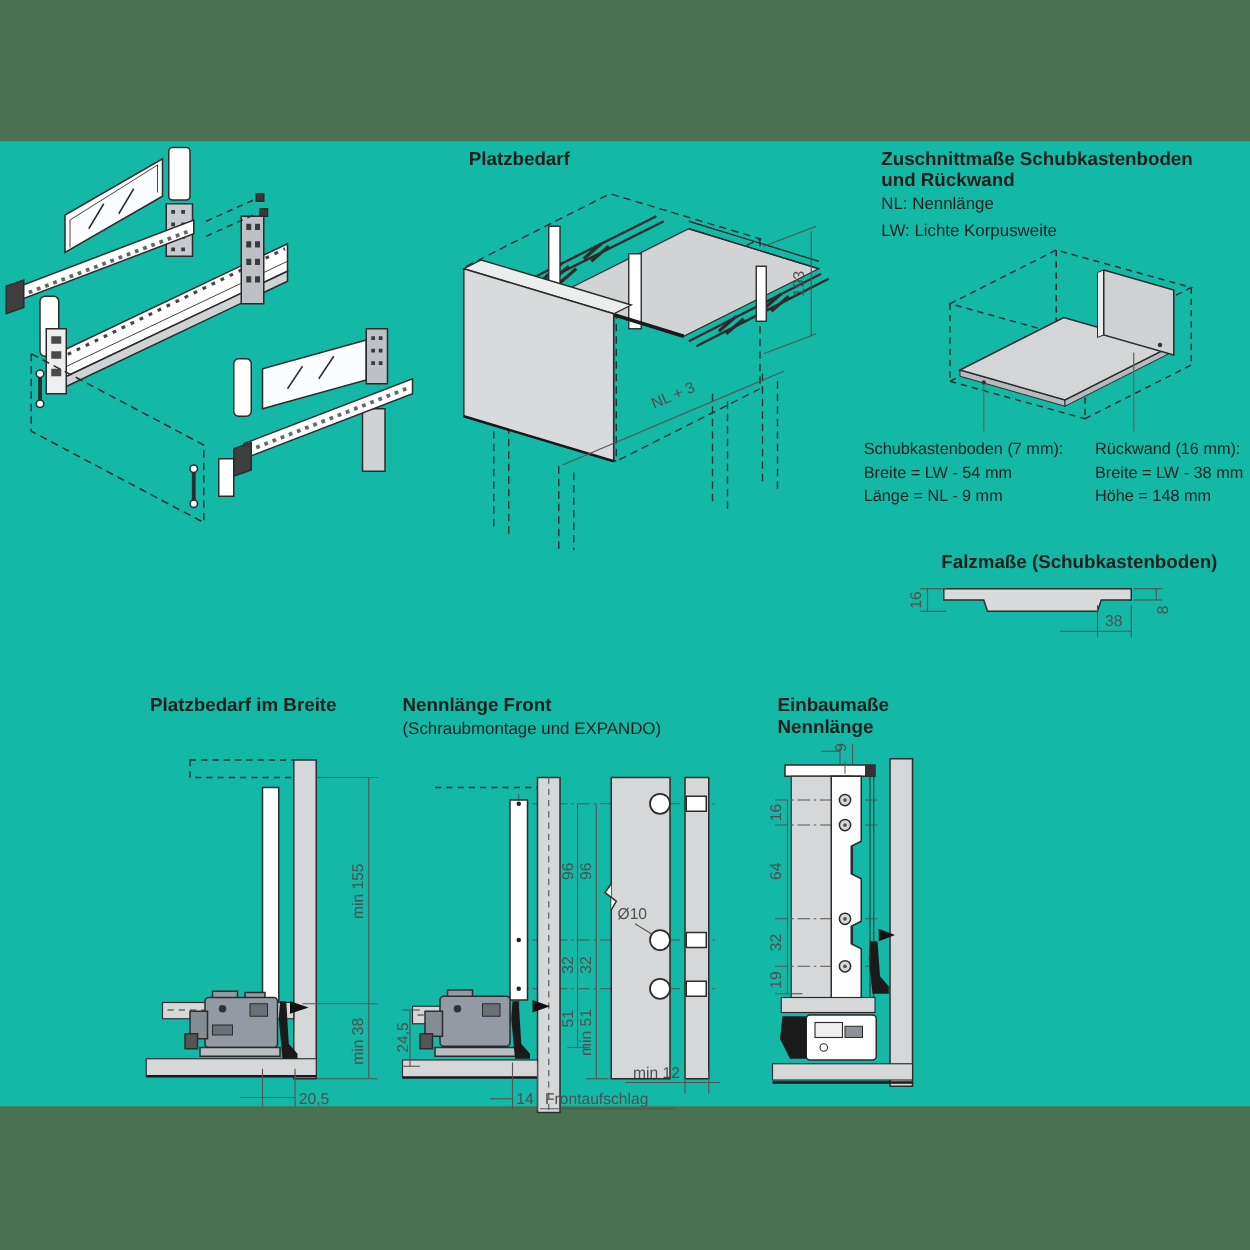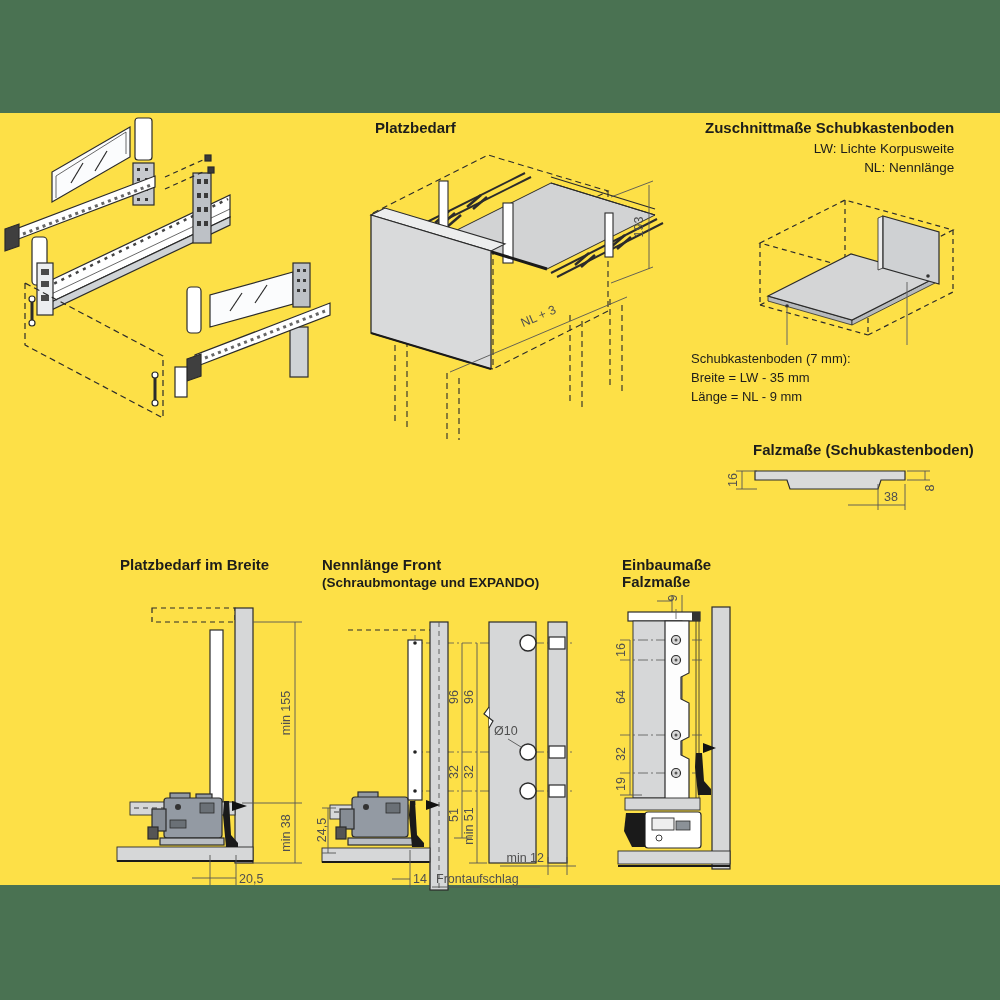--- a/index.html
+++ b/index.html
@@ -1,16 +1,16 @@
 <!DOCTYPE html>
 <html><head>
 <meta charset="utf-8">
 <style>
   html,body{margin:0;padding:0;}
-  .page{position:relative;width:1000px;height:1000px;background:#fde047;overflow:hidden;
+  .page{position:relative;width:1000px;height:1000px;background:#14b8a6;overflow:hidden;
         font-family:"Liberation Sans",sans-serif;color:#1d1d1b;}
   .bar{position:absolute;left:0;width:1000px;background:#4a7252;}
   .t{position:absolute;white-space:nowrap;}
   .title{font-size:15px;font-weight:700;color:#1d1d1b;}
   .body-text{font-size:13.5px;color:#1d1d1b;line-height:19px;}
   svg{position:absolute;overflow:visible;}
   svg text{font-family:"Liberation Sans",sans-serif;fill:#4f4f4f;font-size:12.5px;}
 </style>
 </head>
 <body>
@@ -168,24 +168,25 @@
         <line x1="256" y1="148" x2="298" y2="132"></line>
         <line x1="294" y1="50" x2="294" y2="134"></line>
       </g>
 
       <line x1="95" y1="237" x2="272" y2="162" stroke-width="0.9" stroke="#555"></line>
     </g>
     <text transform="rotate(-90 288 92)" x="288" y="92" text-anchor="middle">193</text>
     <text transform="rotate(-23 185 185)" x="185" y="185" text-anchor="middle" font-size="15">NL + 3</text>
   </svg>
 
-  <div class="t" style="left:705px;top:119px;text-align:right;">
+  <div class="t" style="left:705px;top:119px;">
     <div class="title">Zuschnittmaße Schubkastenboden</div>
+    <div class="title">und Rückwand</div>
+    <div class="body-text">NL: Nennlänge</div>
     <div class="body-text" style="margin-top:3px;">LW: Lichte Korpusweite</div>
-    <div class="body-text">NL: Nennlänge</div>
   </div>
   <svg style="left:735px;top:178px;" width="235" height="170" viewBox="0 0 235 170">
     <g stroke="#2b2b2b" stroke-width="1.2" fill="none">
       <g stroke-dasharray="5 4">
         <polygon points="25,65 110,22 218,52 133,95"></polygon>
         <line x1="25" y1="65" x2="25" y2="127"></line>
           <line x1="110" y1="22" x2="110" y2="84"></line>
         <line x1="218" y1="52" x2="218" y2="114"></line>
           <line x1="133" y1="95" x2="133" y2="157"></line>
         <line x1="25" y1="127" x2="133" y2="157"></line>
@@ -198,22 +199,27 @@
       <polygon points="143,40 148,38 148,90 143,92" fill="#ececec" stroke-width="0.8"></polygon>
       <polygon points="148,38 204,54 204,106 148,90" fill="#cfd1d3"></polygon>
       <circle cx="52" cy="128" r="1.8" fill="#333" stroke="none"></circle>
       <circle cx="193" cy="98" r="1.8" fill="#333" stroke="none"></circle>
       <line x1="52" y1="130" x2="52" y2="167" stroke="#666" stroke-width="1"></line>
       <line x1="172" y1="104" x2="172" y2="167" stroke="#666" stroke-width="1"></line>
     </g>
   </svg>
   <div class="t body-text" style="left:691px;top:349px;font-size:13px;">
     <div>Schubkastenboden (7 mm):</div>
-    <div>Breite = LW - 35 mm</div>
+    <div>Breite = LW - 54 mm</div>
     <div>Länge = NL - 9 mm</div>
+  </div>
+  <div class="t body-text" style="left:876px;top:349px;font-size:13px;">
+    <div>Rückwand (16 mm):</div>
+    <div>Breite = LW - 38 mm</div>
+    <div>Höhe = 148 mm</div>
   </div>
 
   <div class="t title" style="left:753px;top:441px;">Falzmaße (Schubkastenboden)</div>
   <svg style="left:728px;top:458px;" width="245" height="60" viewBox="0 0 245 60">
     <polygon points="27,13 177,13 177,22 153,22 150,31 62,31 59,22 27,22" fill="#d9dadb" stroke="#2b2b2b" stroke-width="1.2"></polygon>
     <g stroke="#555" stroke-width="0.9" fill="none">
       <line x1="8" y1="13" x2="29" y2="13"></line>
         <line x1="8" y1="31" x2="29" y2="31"></line>
       <line x1="14" y1="13" x2="14" y2="31"></line>
       <line x1="150" y1="26" x2="150" y2="52"></line>
@@ -263,21 +269,21 @@
           <line x1="124" y1="260" x2="124" y2="290"></line>
         <line x1="80" y1="283" x2="124" y2="283"></line>
       </g>
     </g>
     <text transform="rotate(-90 178 118)" x="178" y="118" text-anchor="middle">min 155</text>
     <text transform="rotate(-90 178 238)" x="178" y="238" text-anchor="middle">min 38</text>
     <text x="127" y="288">20,5</text>
   </svg>
 
   <div class="t title" style="left:322px;top:556px;">Nennlänge Front</div>
-  <div class="t body-text" style="left:322px;top:573px;font-weight:bold;">(Schraubmontage und EXPANDO)</div>
+  <div class="t body-text" style="left:322px;top:573px;">(Schraubmontage und EXPANDO)</div>
   <svg style="left:322px;top:595px;" width="290" height="300" viewBox="0 0 290 300">
     <g stroke="#2b2b2b" stroke-width="1.2" fill="none">
       <line x1="26" y1="35" x2="110" y2="35" stroke-dasharray="5 4"></line>
 
       <g stroke="#555" stroke-width="0.8" stroke-dasharray="10 3 2 3">
         <line x1="86" y1="48" x2="250" y2="48"></line>
         <line x1="86" y1="157" x2="250" y2="157"></line>
         <line x1="86" y1="196" x2="250" y2="196"></line>
         <line x1="93" y1="40" x2="93" y2="210"></line>
       </g>
@@ -340,21 +346,21 @@
     <text transform="rotate(-90 136 220)" x="136" y="220" text-anchor="middle">51</text>
     <text transform="rotate(-90 151 231)" x="151" y="231" text-anchor="middle">min 51</text>
     <text x="172" y="140">Ø10</text>
     <text transform="rotate(-90 4 235)" x="4" y="235" text-anchor="middle">24,5</text>
     <text x="98" y="288" text-anchor="middle">14</text>
     <text x="114" y="288">Frontaufschlag</text>
     <text x="222" y="267" text-anchor="end">min 12</text>
   </svg>
 
   <div class="t title" style="left:622px;top:556px;">Einbaumaße</div>
-  <div class="t title" style="left:622px;top:573px;">Falzmaße</div>
+  <div class="t title" style="left:622px;top:573px;">Nennlänge</div>
   <svg style="left:612px;top:585px;" width="133" height="310" viewBox="0 0 133 310">
     <g stroke="#2b2b2b" stroke-width="1.2" fill="none">
 
       <g stroke="#555" stroke-width="0.9">
         <line x1="60" y1="10" x2="60" y2="28"></line>
           <line x1="70" y1="10" x2="70" y2="28"></line>
         <line x1="45" y1="16" x2="60" y2="16"></line>
       </g>
       <rect x="16" y="27" width="72" height="9" fill="#ffffff"></rect>
       <rect x="80" y="27" width="8" height="9" fill="#333" stroke="none"></rect>

